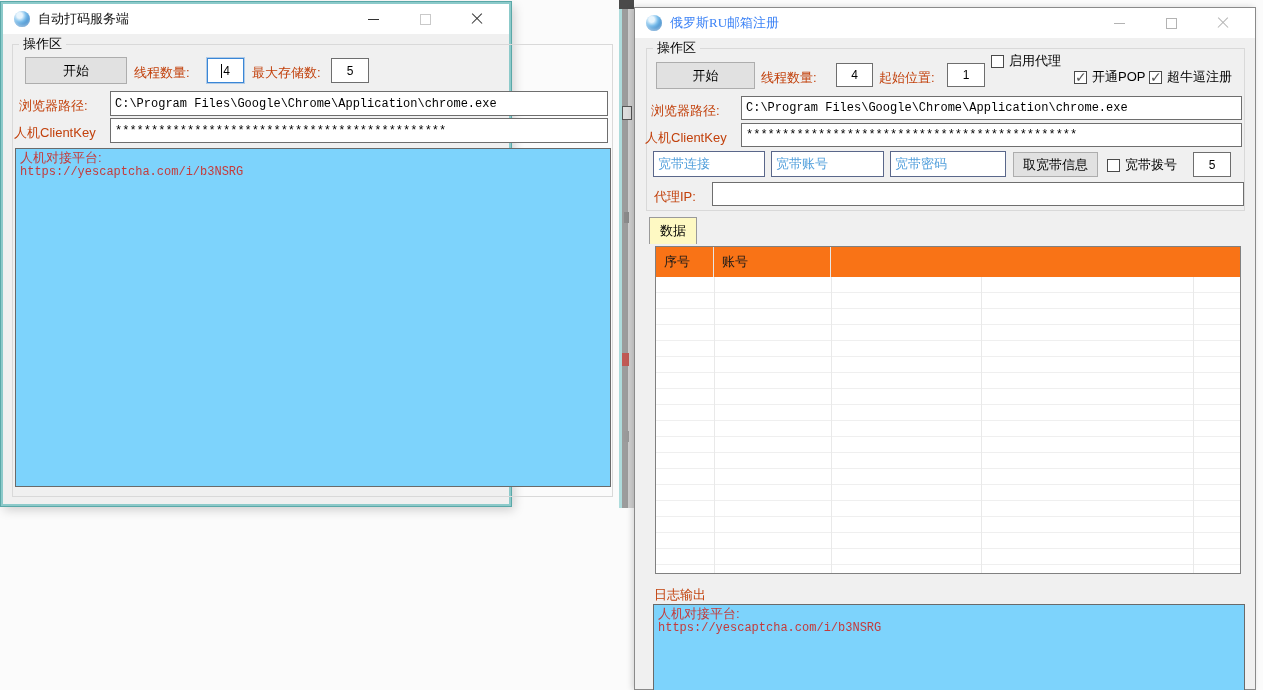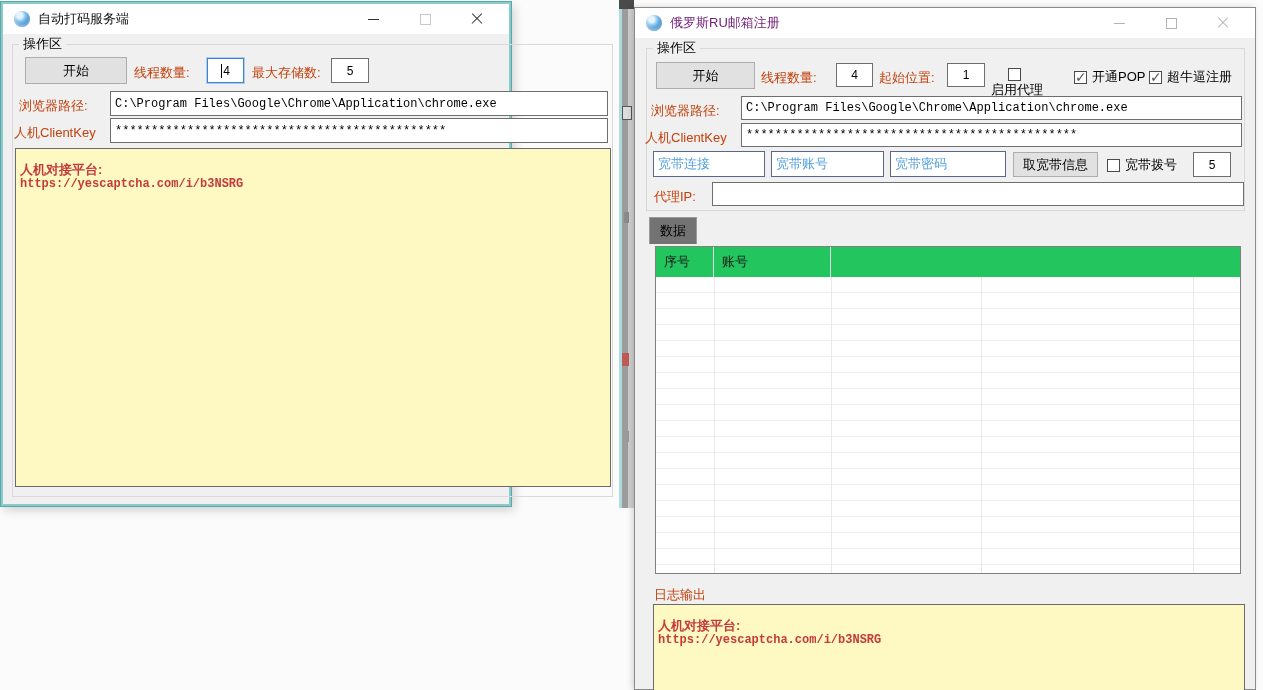--- a/index.html
+++ b/index.html
@@ -21,21 +21,21 @@
   .win-right{
     left:634px;top:7px;width:622px;height:683px;
     border:1px solid #8a8a8a;
     box-shadow:-2px 0 6px rgba(0,0,0,0.15);
   }
   .titlebar{position:absolute;left:0;top:0;right:0;height:30px;background:#ffffff;display:flex;align-items:center;}
   .win-icon{width:16px;height:16px;border-radius:50%;margin-left:11px;margin-right:8px;
     background:radial-gradient(circle at 35% 28%, #e8f5fd 0 18%, #7fc0ec 40%, #2f7fc4 72%, #1a5da6 100%);
     box-shadow:inset 0 -2px 3px rgba(255,255,255,0.5);}
   .win-title{font-size:13px;color:#111;}
-  .win-right .win-title{color:#701a75;}
+  .win-right .win-title{color:#3b82f6;font-family:Liberation Serif, serif;}
   .caption{position:absolute;right:6px;top:0;height:30px;display:flex;align-items:center;}
   .cap-btn{width:52px;height:30px;display:flex;align-items:center;justify-content:center;}
   .min-glyph{width:11px;height:1px;background:currentColor;}
   .max-glyph{width:9px;height:9px;border:1px solid currentColor;}
   .x-glyph{position:relative;width:12px;height:12px;}
   .x-glyph::before,.x-glyph::after{content:"";position:absolute;left:-1px;top:5px;width:14px;height:1.4px;background:currentColor;}
   .x-glyph::before{transform:rotate(45deg);}
   .x-glyph::after{transform:rotate(-45deg);}
   .c-dark{color:#333;}
   .c-faded{color:#c9c9c9;}
@@ -52,28 +52,28 @@
   .input.center{justify-content:center;}
   .input.focused{border:1px solid #3a86d6;box-shadow:0 0 0 1px rgba(58,134,214,0.35);}
   .input.navy{border:1px solid #5a678a;}
   .placeholder-blue{color:#54a0dc;font-size:13px;}
   .caret{display:inline-block;width:1px;height:14px;background:#000;margin-right:1px;}
   .cb{position:absolute;display:flex;align-items:center;font-size:13px;color:#000;white-space:nowrap;}
   .cb-box{width:13px;height:13px;border:1px solid #4a4a4a;background:#fff;box-sizing:border-box;
           margin-right:5px;position:relative;flex:none;}
   .cb-box.checked::after{content:"\2713";position:absolute;left:0px;top:-3px;font-size:14px;color:#555;}
 
-  .logbox{position:absolute;background:#fef9c3;border:1px solid #6a6a6a;box-sizing:border-box;padding:14px 4px;overflow:hidden;font-weight:bold;}
+  .logbox{position:absolute;background:#7dd3fc;border:1px solid #6a6a6a;box-sizing:border-box;padding:2px 4px;overflow:hidden;}
   .log-red-title{font-size:13px;color:#c43b3b;line-height:14px;}
   .log-red-url{font-size:12px;color:#c43b3b;line-height:14px;}
 
   
-  .tab{position:absolute;background:#737373;border:1px solid #9a9a9a;border-bottom:none;box-sizing:border-box;
+  .tab{position:absolute;background:#fef9c3;border:1px solid #9a9a9a;border-bottom:none;box-sizing:border-box;
        display:flex;align-items:center;justify-content:center;font-size:13px;color:#000;}
-  .table{position:absolute;background:#22c55e;border:1px solid #808080;box-sizing:border-box;overflow:hidden;}
+  .table{position:absolute;background:#f97316;border:1px solid #808080;box-sizing:border-box;overflow:hidden;}
   .thead{display:flex;height:30px;border-bottom:1px solid #ededed;}
   .th{font-size:13px;color:#1a1a1a;display:flex;align-items:center;padding-left:8px;box-sizing:border-box;
       border-right:1px solid #e6e6e6;flex:none;}
   .th.center{justify-content:center;padding-left:0;}
   .tbody{position:absolute;left:0;right:0;top:30px;bottom:0;
       background:repeating-linear-gradient(180deg, #ffffff 0 15px, #efefef 15px 16px);}
   .vline{position:absolute;top:0;bottom:0;width:1px;background:#e9e9e9;}
 
   
   .strip{position:absolute;left:619px;top:0;width:15px;height:508px;
@@ -109,21 +109,21 @@
   </div>
 
   <div class="group" style="left:11px;top:40px;width:599px;height:163px;"></div>
   <div class="group-label" style="left:18px;top:33px;">操作区</div>
 
   <div class="btn" style="left:21px;top:54px;width:99px;height:27px;">开始</div>
   <div class="lbl" style="left:126px;top:61px;">线程数量:</div>
   <div class="input center" style="left:201px;top:55px;width:37px;height:24px;">4</div>
   <div class="lbl" style="left:244px;top:61px;">起始位置:</div>
   <div class="input center" style="left:312px;top:55px;width:38px;height:24px;">1</div>
-  <div class="cb" style="left:356px;top:60px;flex-direction:column;">
+  <div class="cb" style="left:356px;top:44px;">
     <span class="cb-box"></span>
     <span>启用代理</span>
   </div>
   <div class="cb" style="left:439px;top:60px;">
     <span class="cb-box checked"></span>
     <span>开通POP</span>
   </div>
   <div class="cb" style="left:514px;top:60px;">
     <span class="cb-box checked"></span>
     <span>超牛逼注册</span>

